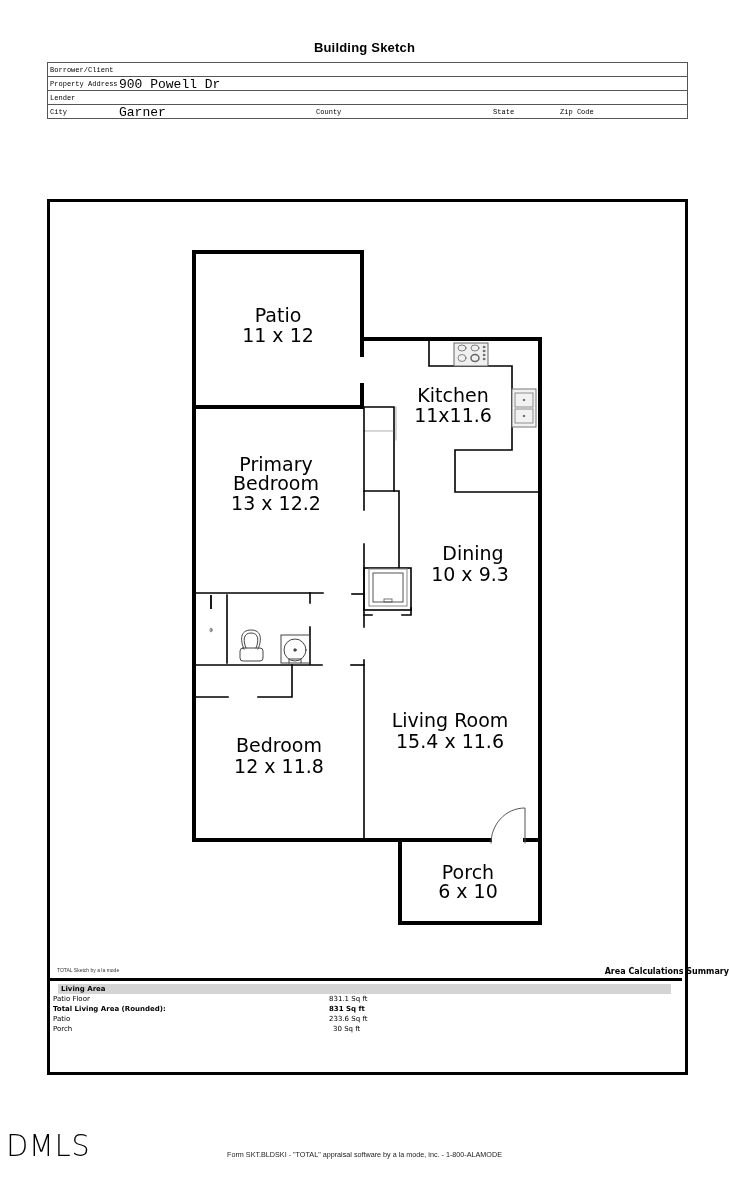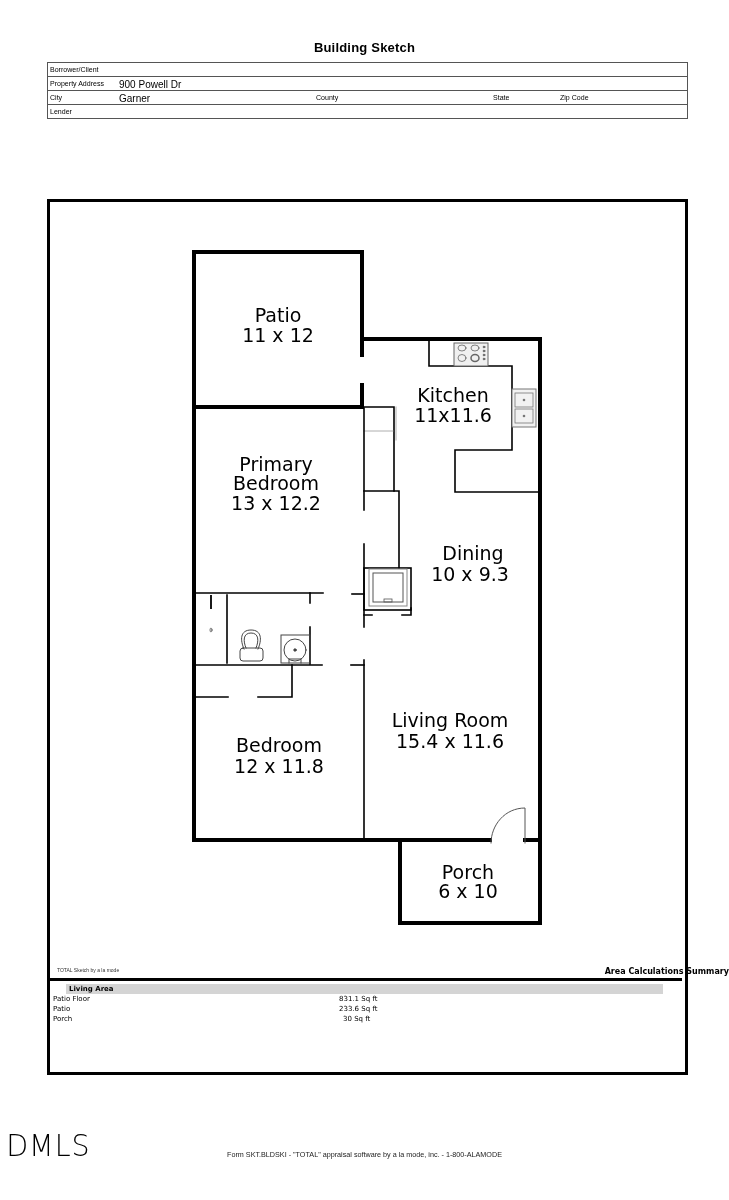--- a/index.html
+++ b/index.html
@@ -1,60 +1,60 @@
 <!DOCTYPE html>
 <html><head>
 <meta charset="utf-8">
 <style>
   html, body { margin: 0; padding: 0; background: #ffffff; }
   body { width: 729px; height: 1200px; position: relative; overflow: hidden; font-family: "Liberation Sans", sans-serif; color: #000; }
   .title { position: absolute; top: 40px; left: 0; width: 729px; text-align: center; font-weight: bold; font-size: 13px; letter-spacing: 0.2px; font-family: "Liberation Sans", sans-serif; }
-  .hdr { position: absolute; left: 47px; top: 62px; width: 639px; border: 1px solid #555; }
+  .hdr { position: absolute; left: 47px; top: 62px; width: 639px; border: 1px solid #555; font-family: Liberation Mono, monospace; }
   .hdr .row { height: 13px; border-bottom: 1px solid #555; position: relative; font-size: 8px; line-height: 13px; }
   .hdr .row:last-child { border-bottom: none; }
   .hdr .lbl { position: absolute; left: 2px; top: 0; font-size: 8px; transform: scaleX(0.88); transform-origin: left; }
-  .hdr .val { position: absolute; top: 1px; font-size: 10px; }
+  .hdr .val { position: absolute; top: 1px; font-size: 13px; }
   .sheet { position: absolute; left: 47px; top: 199px; width: 635px; height: 870px; border: 3px solid #000; }
   svg.plan { position: absolute; left: 0; top: 0; }
   .room-label { font-family: "DejaVu Sans", sans-serif; font-size: 19px; fill: #000; text-anchor: middle; }
   .sumcap { position: absolute; left: 57px; top: 967px; font-size: 5px; color: #333; }
   .sumtitle { position: absolute; left: 0; width: 729px; top: 967px; text-align: right; font-size: 8px; font-weight: bold; font-family: "DejaVu Sans", sans-serif; }
   .sumbox { position: absolute; left: 47px; top: 978px; width: 635px; height: 92px; border-top: 3px solid #000; }
   .srow { position: relative; height: 10px; font-family: "DejaVu Sans", sans-serif; font-size: 7px; line-height: 10px; }
-  .srow.shade { background: #d4d4d4; font-weight: bold; margin: 0 19px; }
+  .srow.shade { background: #d4d4d4; font-weight: bold; margin: 0 11px; }
   .srow .k { position: absolute; left: 6px; }
   .srow.shade .k { left: 3px; }
-  .srow .v { position: absolute; left: 282px; margin-left: 10px; }
+  .srow .v { position: absolute; left: 282px; }
   .srow.bold { font-weight: bold; }
   .footer { position: absolute; left: 0; width: 729px; top: 1150px; text-align: center; font-size: 8px; color: #222; transform: scaleX(0.9); }
   .dmls { position: absolute; left: 4px; top: 1128px; font-size: 30px; font-weight: 300; letter-spacing: 1px; color: #000; font-family: "DejaVu Sans", sans-serif; transform: scaleX(0.95); }
 </style>
 </head>
 <body>
 
 <div class="title">Building Sketch</div>
 
 <div class="hdr">
   <div class="row">
     <span class="lbl">Borrower/Client</span>
     <span class="val" style="left:71px"></span>
   </div>
   <div class="row">
     <span class="lbl">Property Address</span>
     <span class="val" style="left:71px">900 Powell Dr</span>
   </div>
   <div class="row">
+    <span class="lbl">Lender</span>
+  </div>
+  <div class="row">
     <span class="lbl">City</span>
     <span class="val" style="left:71px">Garner</span>
     <span class="lbl" style="left:268px">County</span>
     <span class="lbl" style="left:445px">State</span>
     <span class="lbl" style="left:512px">Zip Code</span>
-  </div>
-  <div class="row">
-    <span class="lbl">Lender</span>
   </div>
 </div>
 
 <div class="sheet"></div>
 
 <svg class="plan" width="729" height="1200">
   <g stroke="#000" fill="none" stroke-linecap="square">
 
     <g>
       <path d="M194 407 L194 252 L362 252 L362 355" stroke-width="4"></path>
@@ -172,20 +172,24 @@
 
 <div class="sumbox">
   <div style="height:3px"></div>
   <div class="srow shade">
     <span class="k">Living Area</span>
   </div>
   <div class="srow">
     <span class="k">Patio Floor</span>
     <span class="v">831.1 Sq ft</span>
   </div>
+  <div class="srow bold">
+    <span class="k">Total Living Area (Rounded):</span>
+    <span class="v">831 Sq ft</span>
+  </div>
   <div class="srow">
     <span class="k">Patio</span>
     <span class="v">233.6 Sq ft</span>
   </div>
   <div class="srow">
     <span class="k">Porch</span>
     <span class="v" style="left:286px">30 Sq ft</span>
   </div>
 </div>
 

